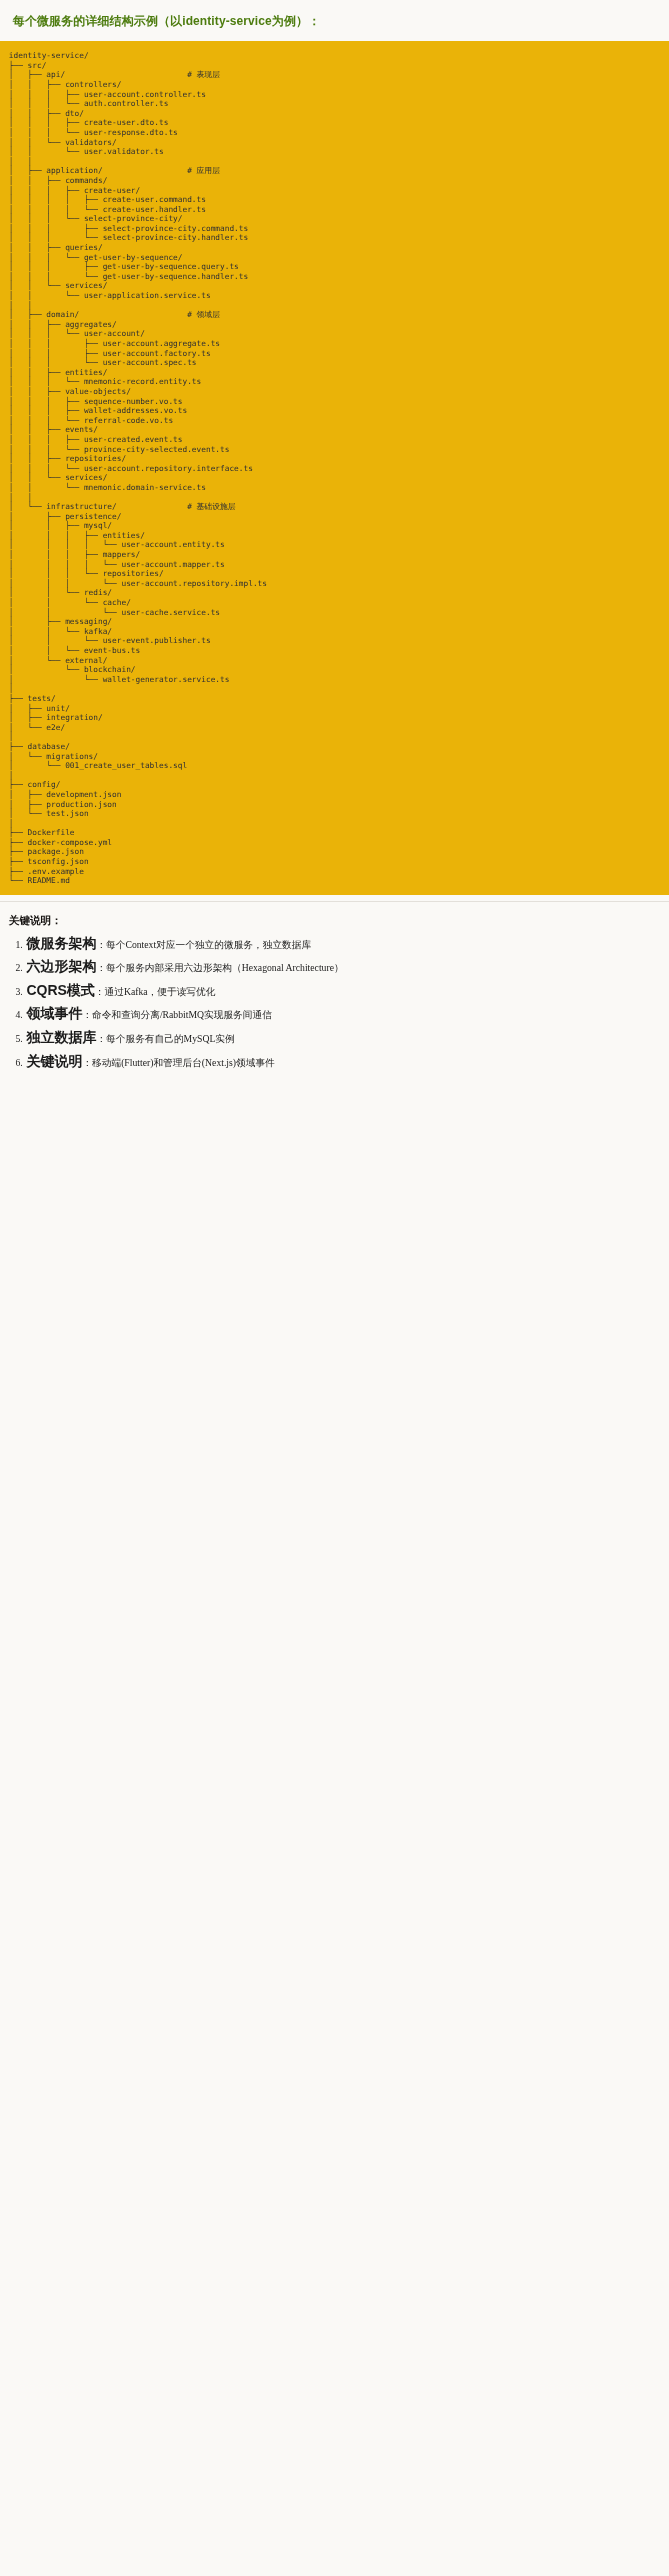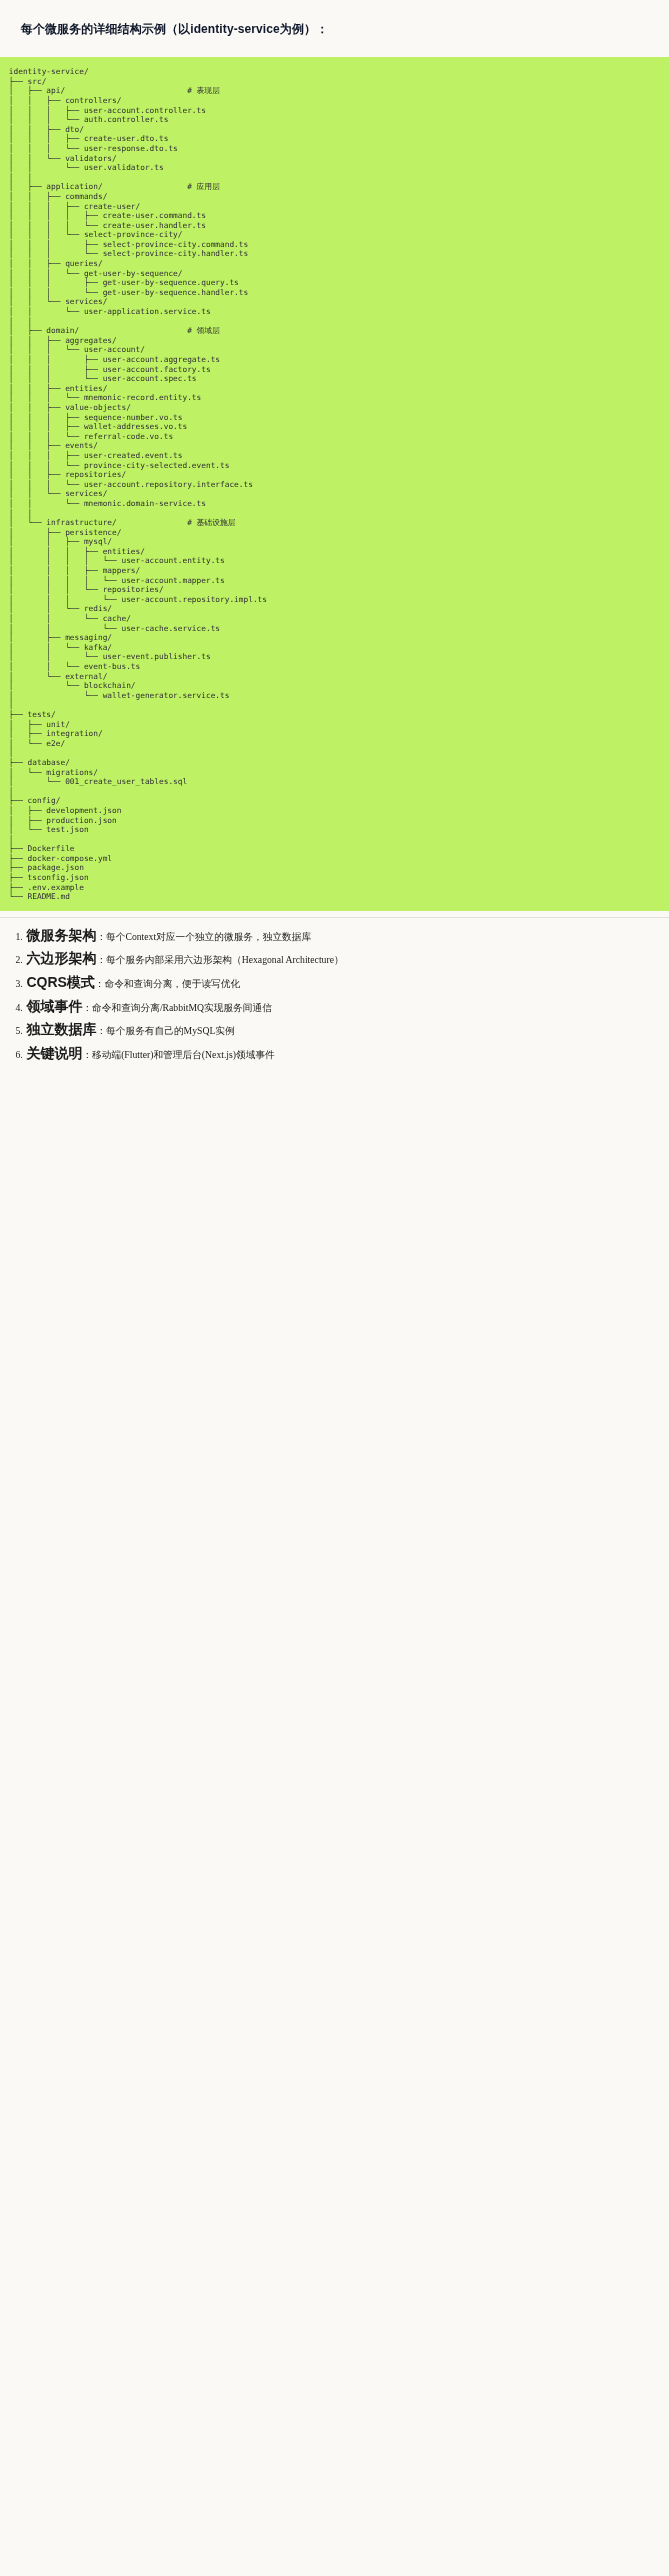--- a/index.html
+++ b/index.html
@@ -17,34 +17,34 @@
     width: 669px;
     box-sizing: border-box;
     background: #faf9f6;
     padding: 0;
   }
   .doc-title {
     font-family: "Liberation Sans", sans-serif;
     font-weight: bold;
     font-size: 12px;
     line-height: 16.3px;
-    color: #0f172a;
+    color: #4d7c0f;
     padding: 8.8px 8.8px 7.5px 8.8px;
-    margin: 12px;
+    margin: 4px;
     letter-spacing: 0.1px;
   }
   .rule {
     height: 0.6px;
     background: #e3e0da;
     border: 0;
     margin: 0 0 0 0;
     width: 100%;
   }
   .tree-wrap {
-    background: #bef264;
+    background: #eab308;
     padding: 10px 8.8px 8.8px 8.8px;
   }
   pre.tree {
     margin: 0;
     font-family: "DejaVu Sans Mono", "Liberation Mono", monospace;
     font-size: 7.8px;
     line-height: 9.6px;
     color: #2f2f33;
     white-space: pre;
     letter-spacing: 0px;
@@ -193,25 +193,26 @@
 ├── docker-compose.yml
 ├── package.json
 ├── tsconfig.json
 ├── .env.example
 └── README.md</pre>
   </div>
 
   <hr class="rule2">
 
   <div class="notes">
+    <h2 class="notes-title">关键说明：</h2>
 
     <ol class="note-list">
         <li><span class="lead">微服务架构</span><span class="rest">：每个Context对应一个独立的微服务，独立数据库</span></li>
         <li><span class="lead">六边形架构</span><span class="rest">：每个服务内部采用六边形架构（Hexagonal Architecture）</span></li>
-        <li><span class="lead">CQRS模式</span><span class="rest">：命令和查询分离，便于读写优化</span></li>
+        <li><span class="lead">CQRS模式</span><span class="rest">：通过Kafka，便于读写优化</span></li>
         <li><span class="lead">领域事件</span><span class="rest">：命令和查询分离/RabbitMQ实现服务间通信</span></li>
         <li><span class="lead">独立数据库</span><span class="rest">：每个服务有自己的MySQL实例</span></li>
         <li><span class="lead">关键说明</span><span class="rest">：移动端(Flutter)和管理后台(Next.js)领域事件</span></li>
       </ol>
   </div>
 
 
 </div>
 
 

